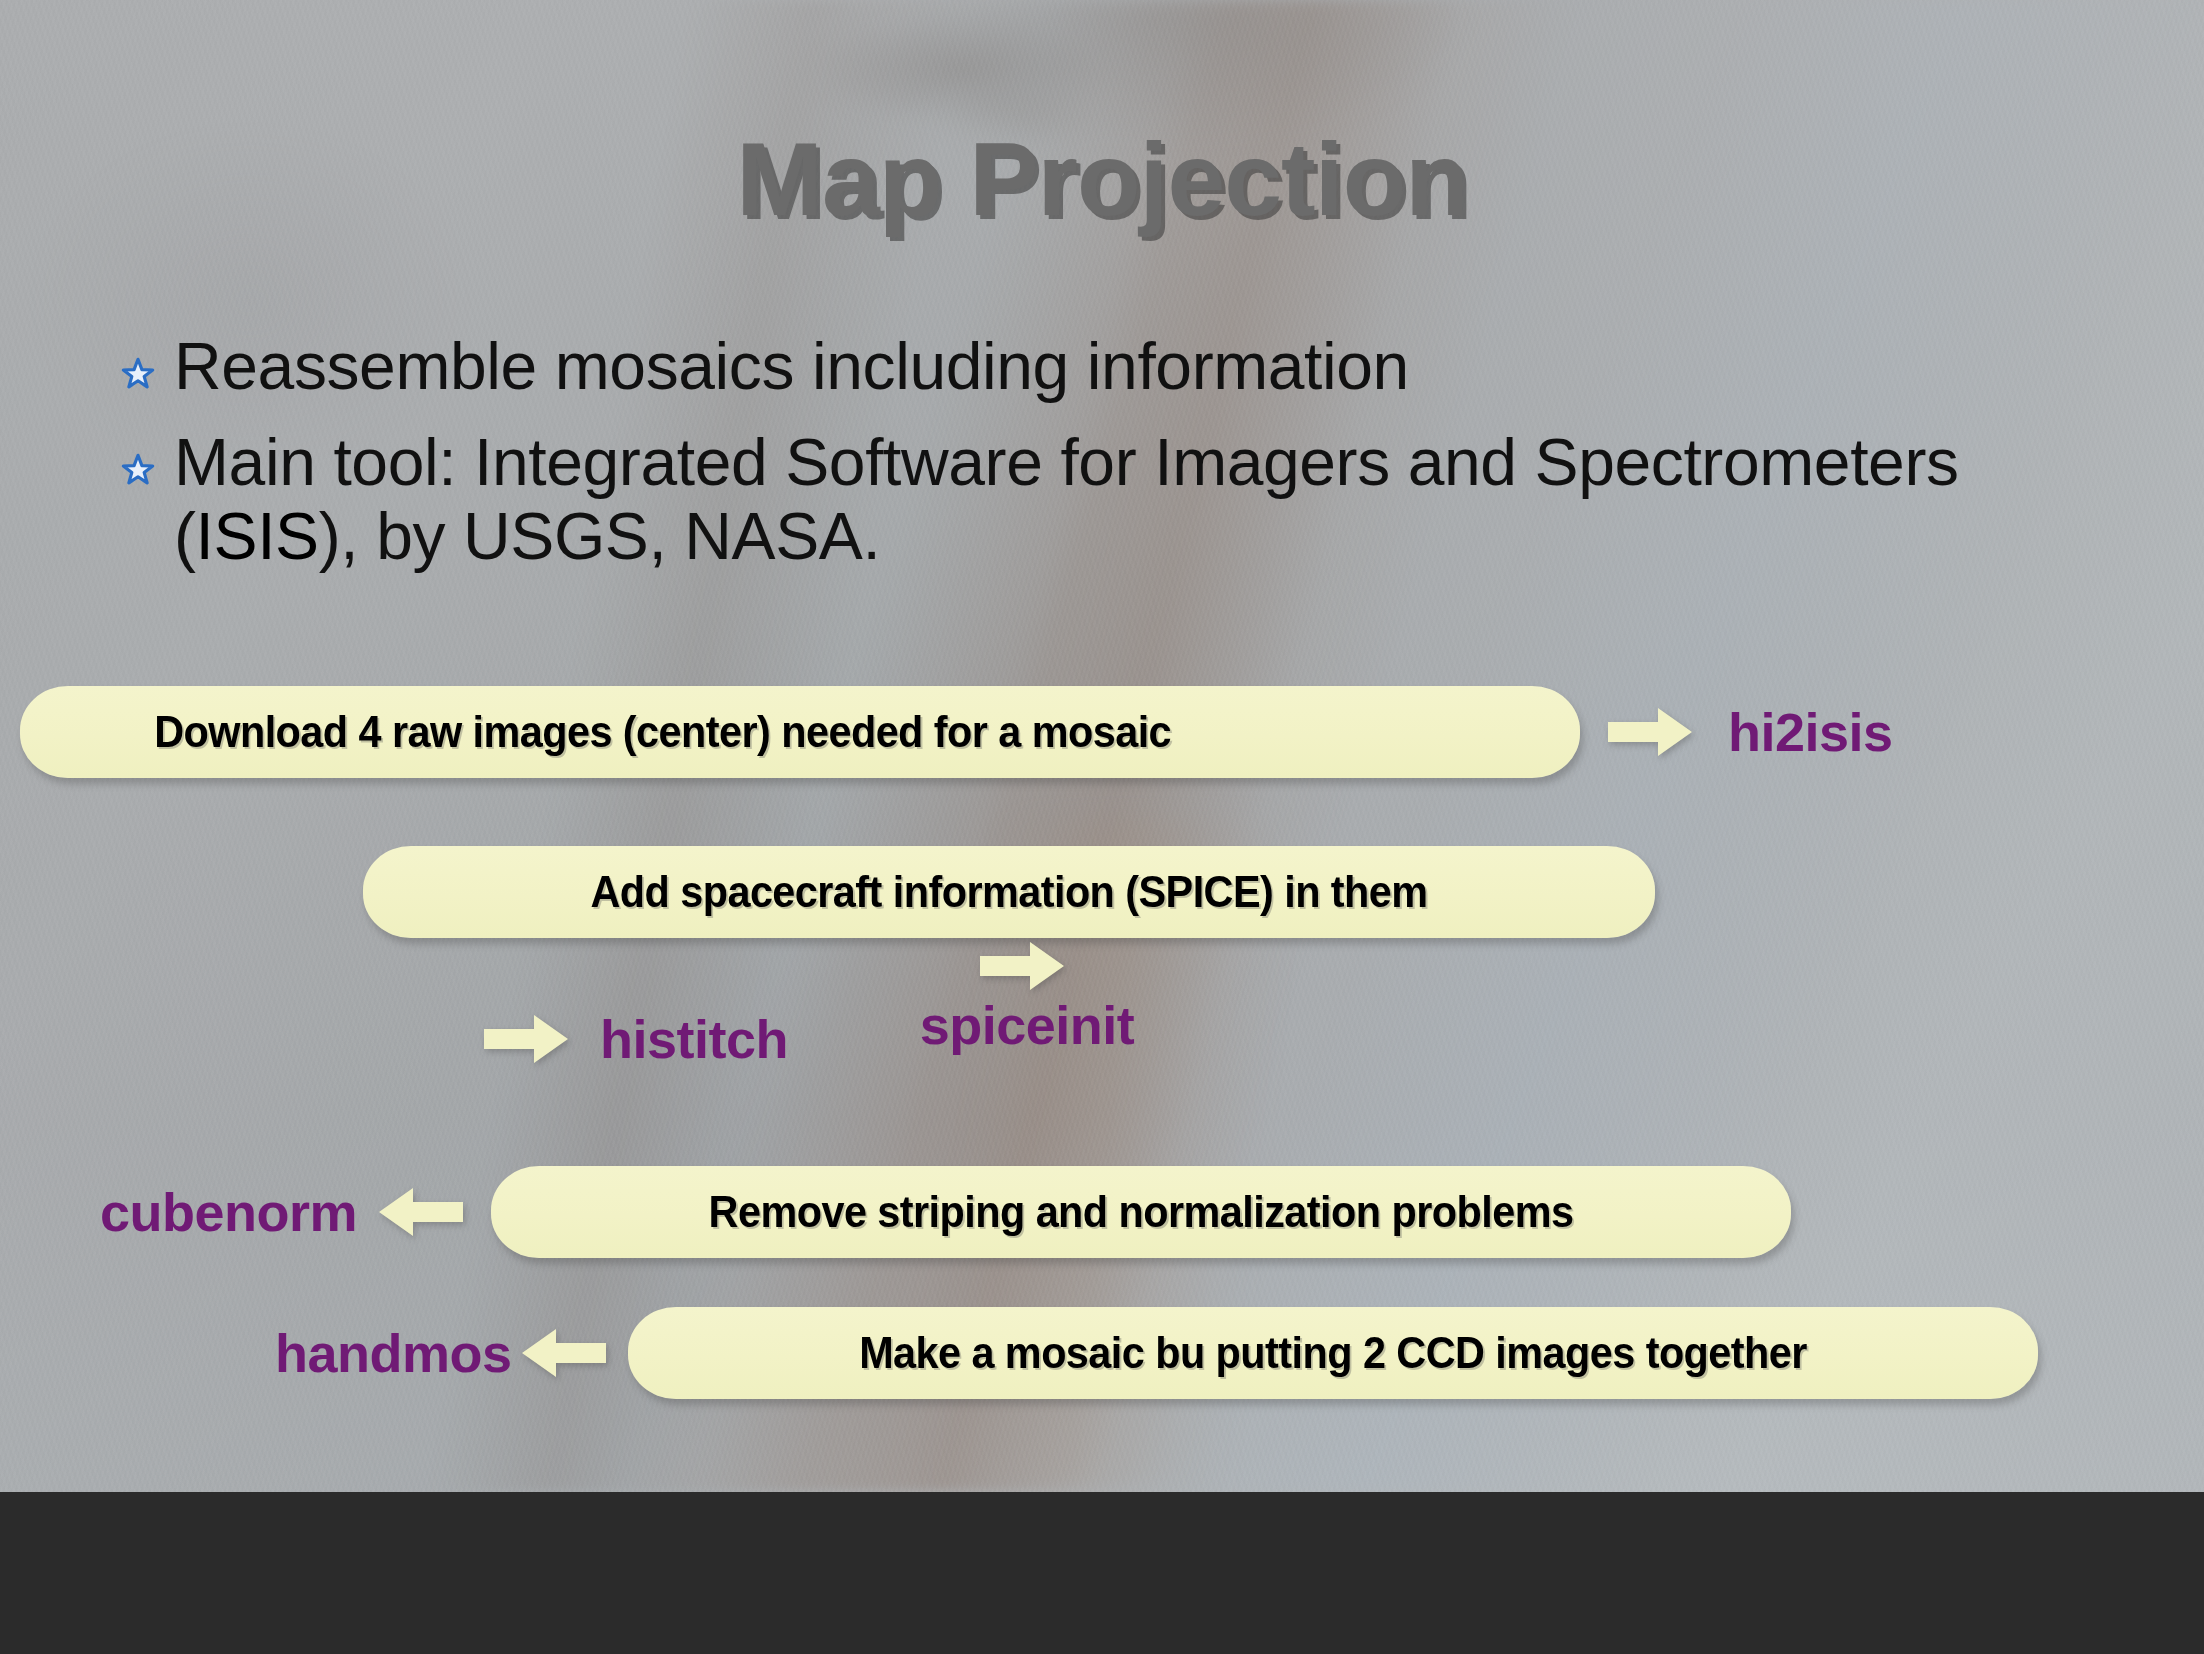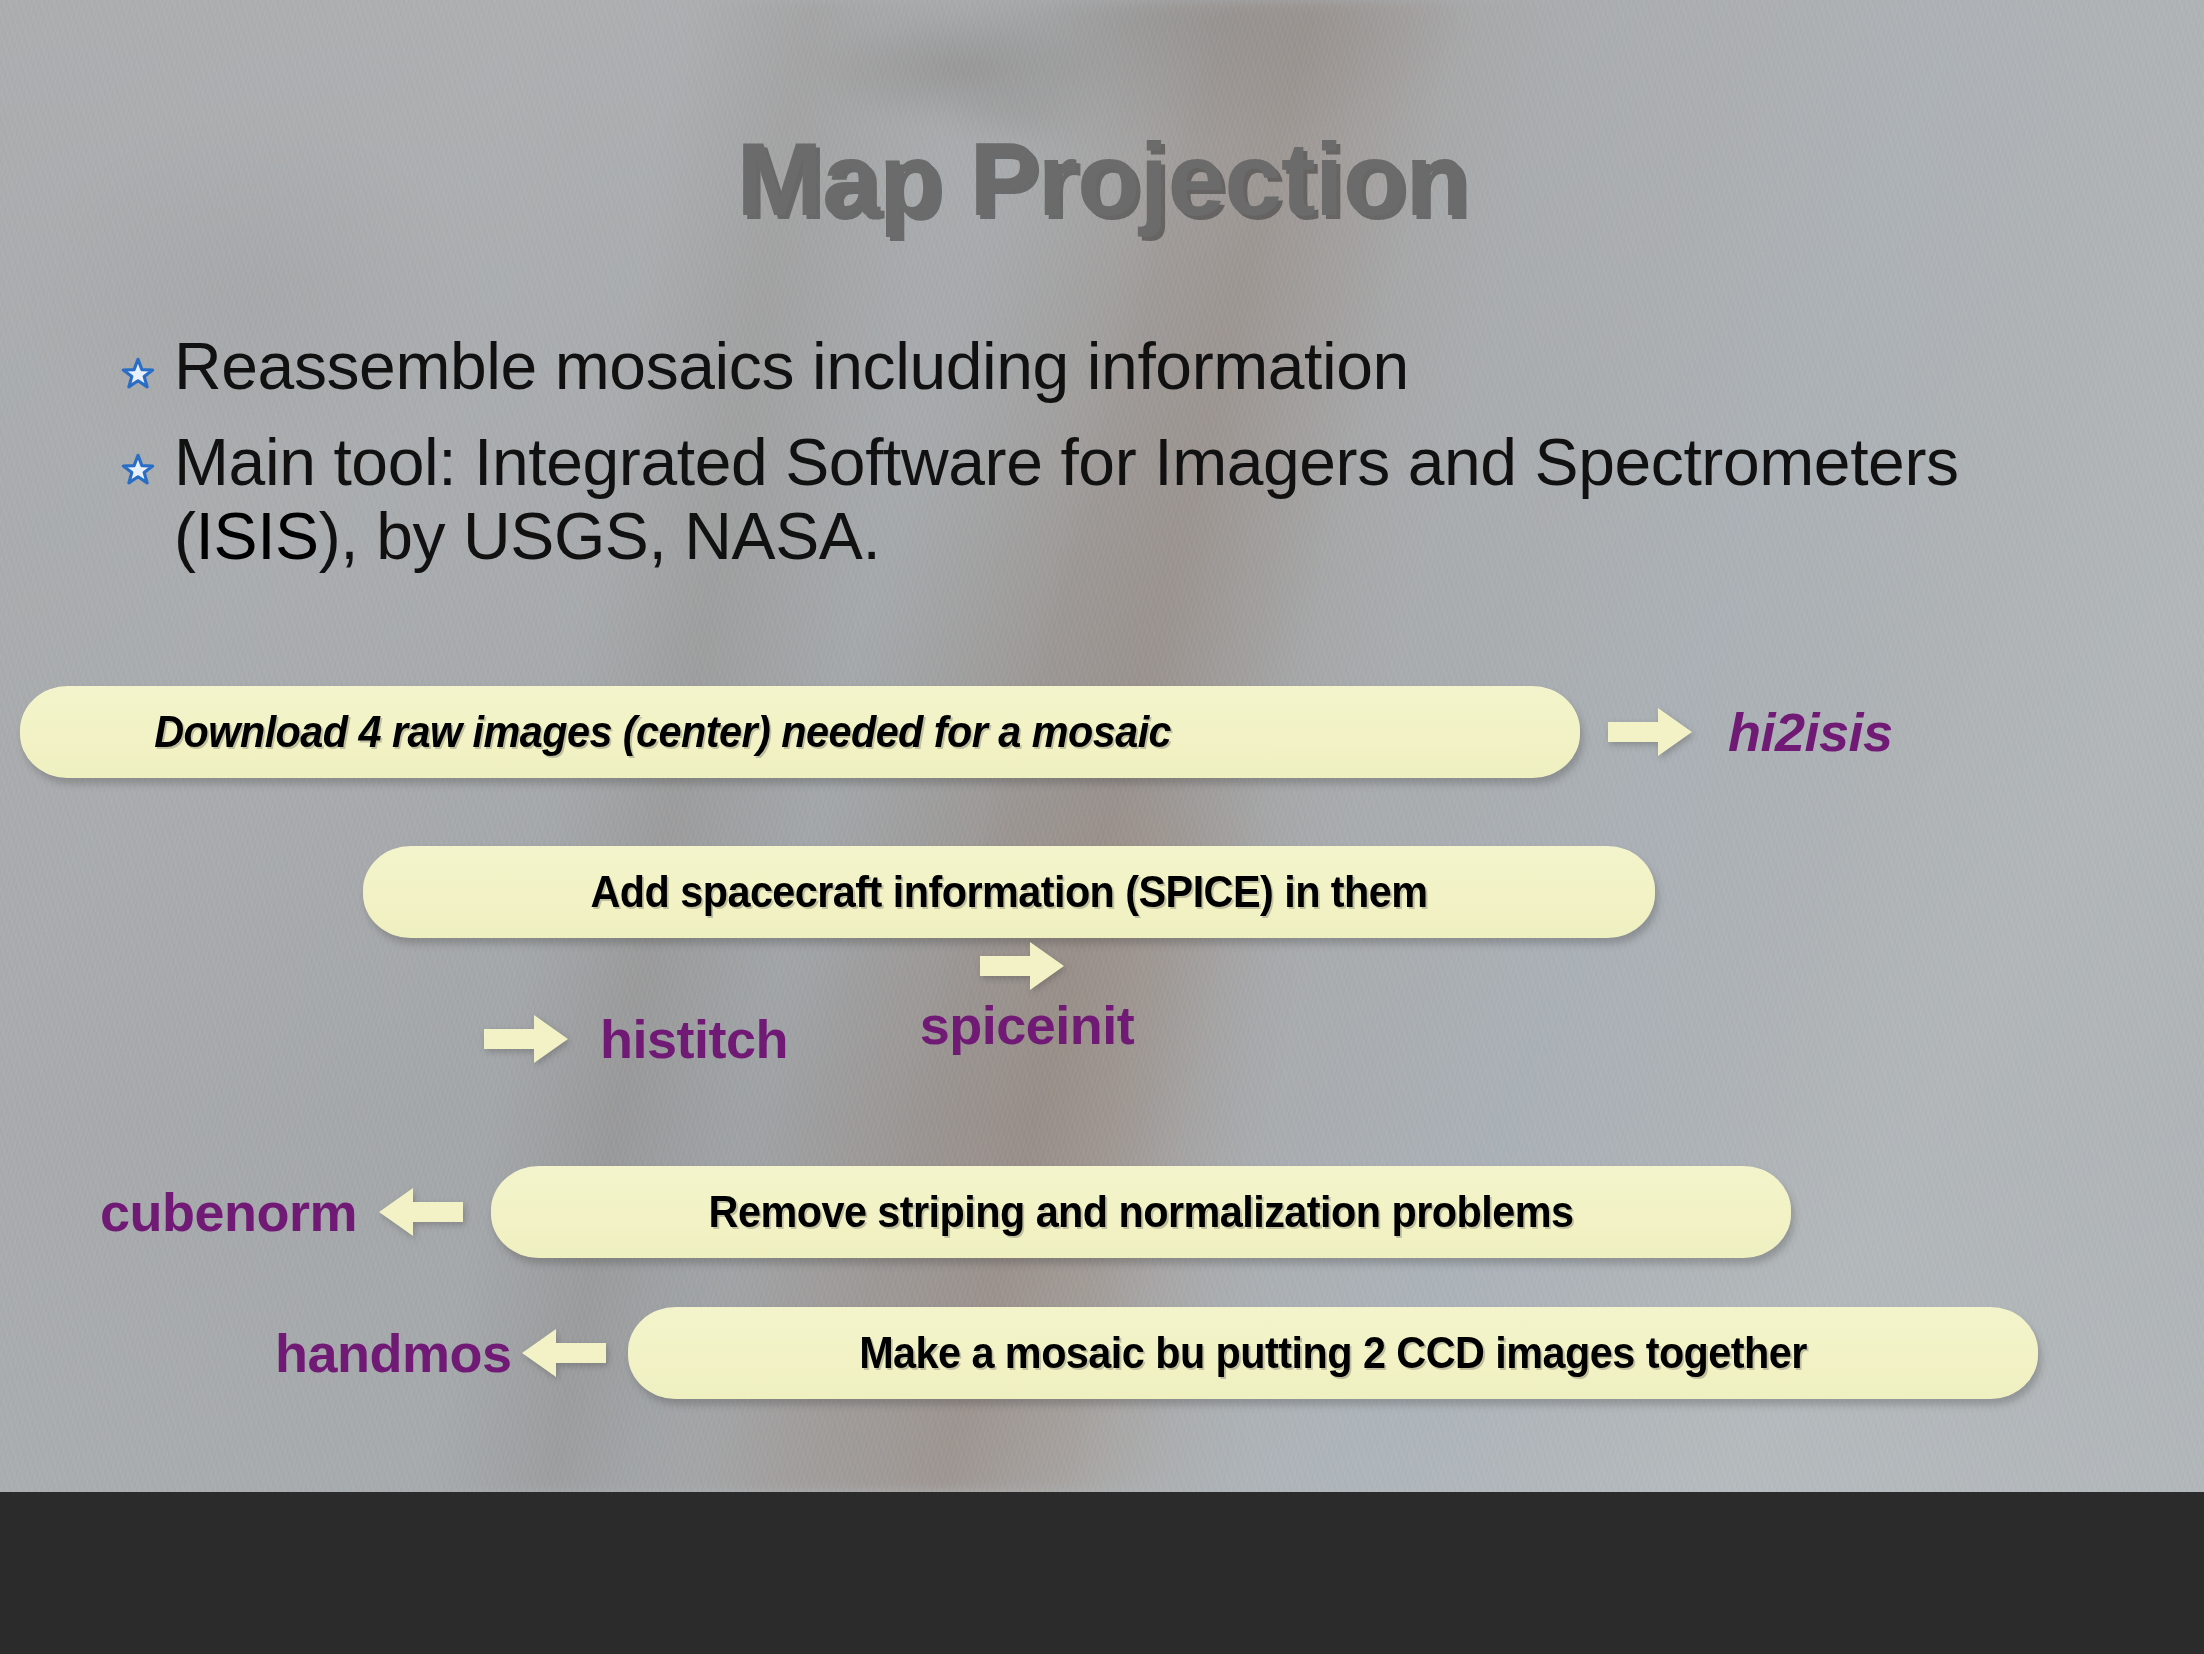--- a/index.html
+++ b/index.html
@@ -217,21 +217,21 @@
           <path d="M12 2.2 L14.6 9.1 L21.8 9.3 L16.1 13.6 L18.1 20.6 L12 16.5 L5.9 20.6 L7.9 13.6 L2.2 9.3 L9.4 9.1 Z" fill="#e8f0fb" stroke="#2a6dc4" stroke-width="2.1" stroke-linejoin="round"></path>
         </svg>
       </div>
       <div class="bullet-text"><span>Main tool: Integrated Software for Imagers and Spectrometers (</span><span class="isis">ISIS</span><span>), by USGS, NASA.</span></div>
     </div>
 
   </div>
 
   <div class="flow">
 
-    <div class="flow-row" style="left:20px; top:0px;font-style:italic;">
+    <div class="flow-row" style="left:20px; top:0px;">
       <div class="pill" style="width:1560px;">
         <div class="pill-text left-pad">Download 4 raw images (center) needed for a mosaic</div>
       </div>
       <div class="arrow" style="margin-left:28px;">
         <svg width="84" height="56" viewBox="0 0 84 56">
           <path d="M0 18 H50 V4 L84 28 L50 52 V38 H0 Z" fill="#f2f2c6"></path>
         </svg>
       </div>
       <div class="cmd" style="margin-left:36px;">hi2isis</div>
     </div>

